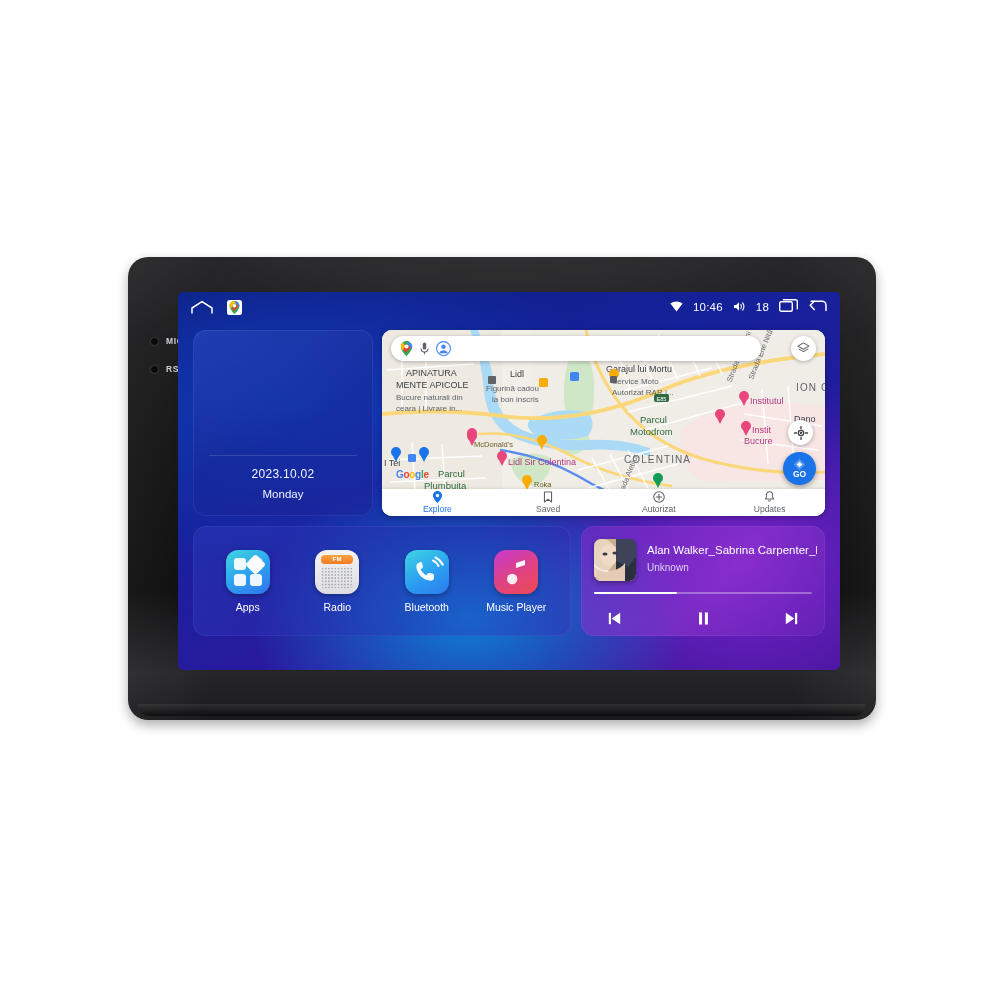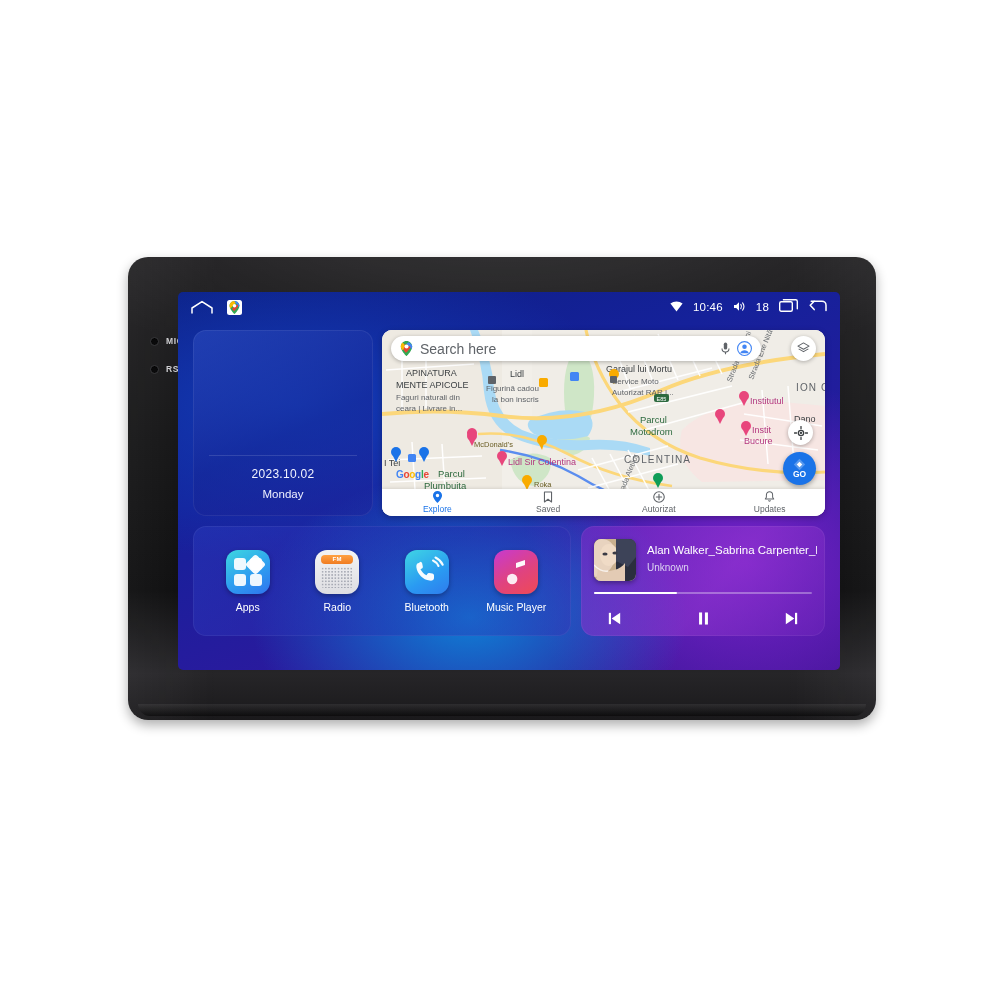--- a/index.html
+++ b/index.html
@@ -371,21 +371,21 @@
             <path d="M362 84 L440 96"></path>
             <path d="M358 110 L436 120"></path>
           <path d="M380 60 L386 134"></path>
             <path d="M406 56 L412 134"></path>
         </g>
       </svg>
 
       <div id="map-labels">
           <div class="mlabel m-place" style="left: 24px; top: 38px;">APINATURA</div>
           <div class="mlabel m-place" style="left: 2px; top: 50px; padding-left: 12px;">MENTE APICOLE</div>
-          <div class="mlabel m-sub" style="left: 14px; top: 63px;">Faguri naturali din</div>
+          <div class="mlabel m-sub" style="left: 14px; top: 63px;">Bucure naturali din</div>
           <div class="mlabel m-sub" style="left: 14px; top: 74px;">ceara | Livrare in...</div>
           <div class="mlabel m-place" style="left: 128px; top: 39px;">Lidl</div>
           <div class="mlabel m-sub" style="left: 104px; top: 54px;">Figurină cadou</div>
           <div class="mlabel m-sub" style="left: 110px; top: 65px;">la bon inscris</div>
           <div class="mlabel m-place" style="left: 224px; top: 34px;">Garajul lui Mortu</div>
           <div class="mlabel m-sub" style="left: 230px; top: 47px;">Service Moto</div>
           <div class="mlabel m-sub" style="left: 230px; top: 58px;">Autorizat RAR |...</div>
           <div class="mlabel m-area" style="left: 414px; top: 52px;">ION C</div>
           <div class="mlabel m-park" style="left: 258px; top: 84px;">Parcul</div>
           <div class="mlabel m-park" style="left: 248px; top: 96px;">Motodrom</div>
@@ -460,21 +460,20 @@
       <div id="search-pill">
         <span class="pill-btn">
           <svg width="13" height="15" viewBox="0 0 24 30">
             <path d="M12 0C5.6 0 .6 5 .6 11.2c0 7.6 9.5 17.6 10.4 18.4.5.5 1.4.5 1.9 0 1-.8 10.5-10.8 10.5-18.4C23.4 5 18.4 0 12 0z" fill="#34a853"></path>
             <path d="M3.2 18 C1.5 15 .6 13 .6 11.2 .6 7.8 2 4.8 4.4 2.8 L14 14 Z" fill="#fbbc04"></path>
             <path d="M16.2 2.3 C20.4 4.1 23.4 7.4 23.4 11.2 c0 1.7-.5 3.6-1.3 5.5 L12 5 Z" fill="#4285f4"></path>
             <path d="M6 17.5c2.5 3.6 5 6.3 5 6.3s8-8.4 9.3-11.6L9 6 Z" fill="#ea4335"></path>
             <circle cx="12" cy="11" r="4.1" fill="#ffffff"></circle>
           </svg>
         </span>
-        <span id="search-placeholder">Search here</span>
         <span class="pill-btn">
           <svg width="9" height="13" viewBox="0 0 9 13">
             <rect x="2.8" y="0.6" width="3.4" height="7" rx="1.7" fill="#5f6368"></rect>
             <path d="M1 6.6a3.5 3.5 0 0 0 7 0" fill="none" stroke="#5f6368" stroke-width="1.1"></path>
             <path d="M4.5 10v2.2" stroke="#5f6368" stroke-width="1.1"></path>
           </svg>
         </span>
         <span class="pill-btn">
           <svg width="15" height="15" viewBox="0 0 16 16">
             <circle cx="8" cy="8" r="7.4" fill="none" stroke="#4285f4" stroke-width="1.2"></circle>

